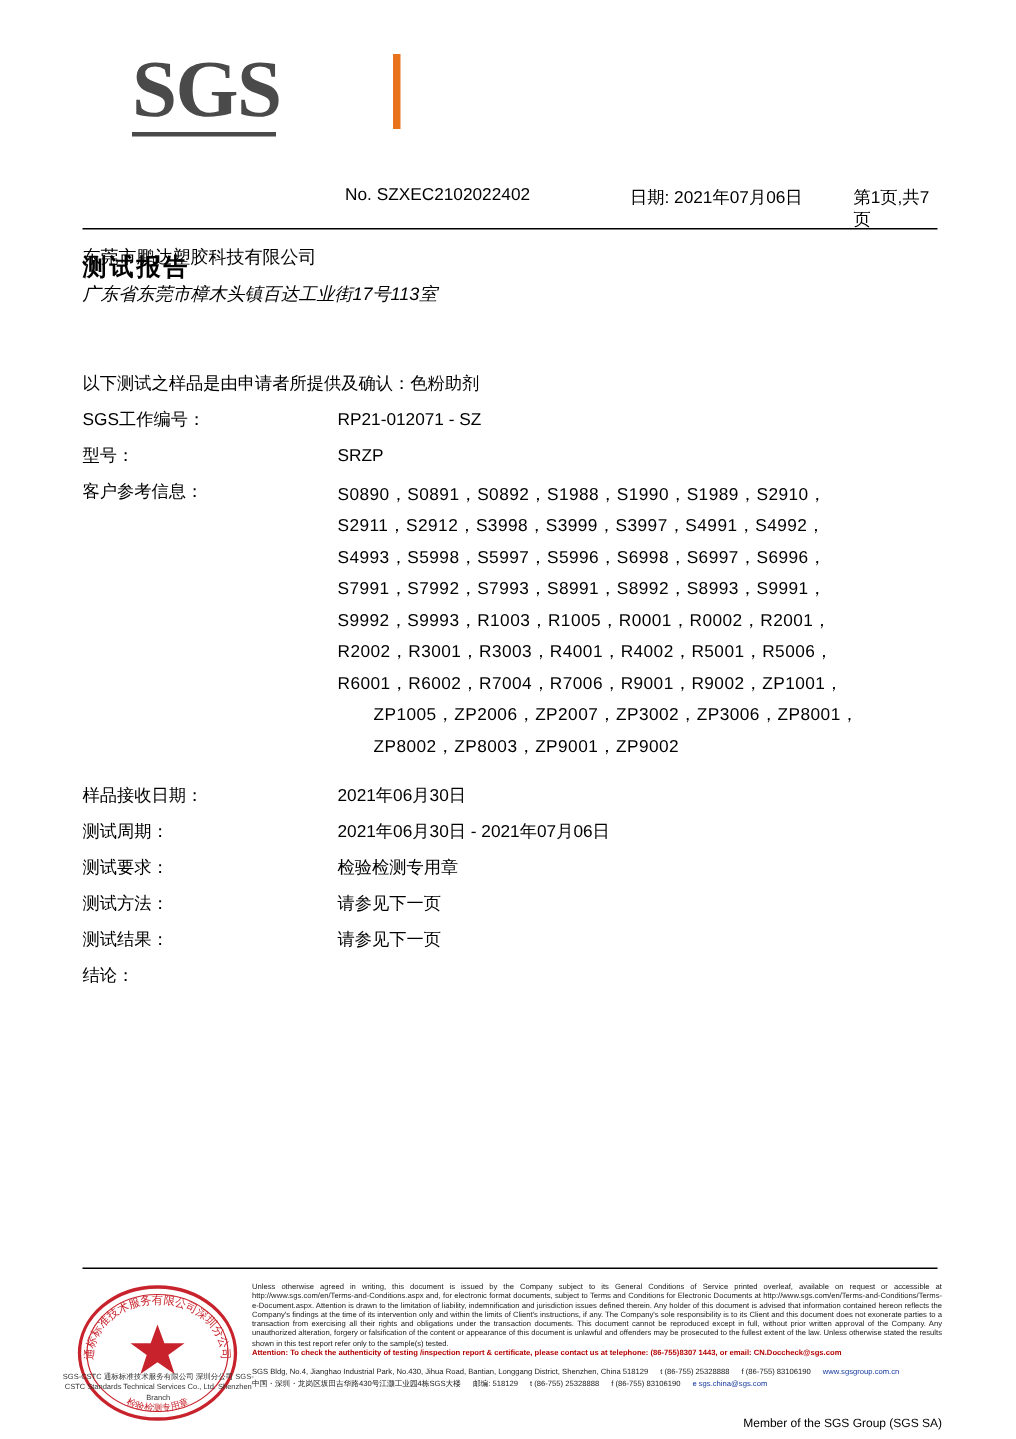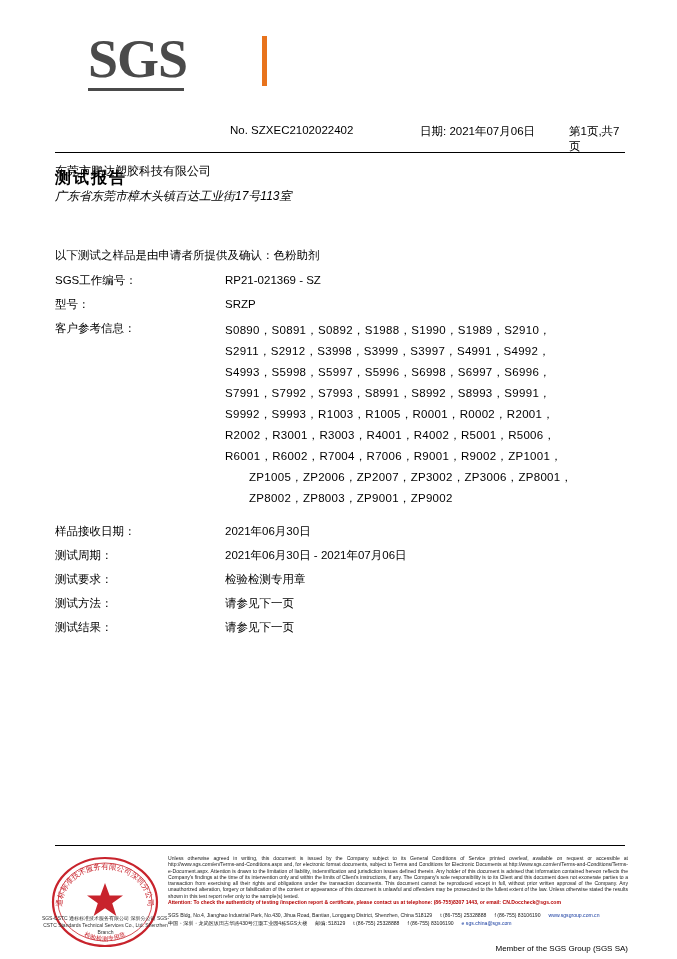--- a/index.html
+++ b/index.html
@@ -237,21 +237,21 @@
 
   <div class="company company-name">东莞市鹏达塑胶科技有限公司</div>
   <div class="company company-addr">广东省东莞市樟木头镇百达工业街17号113室</div>
 
   <div class="intro">以下测试之样品是由申请者所提供及确认：色粉助剂</div>
 
   <div class="fields">
 
     <div class="field-row">
       <div class="field-label">SGS工作编号：</div>
-      <div class="field-value">RP21-021369 - SZ</div>
+      <div class="field-value">RP21-012071 - SZ</div>
     </div>
 
     <div class="field-row">
       <div class="field-label">型号：</div>
       <div class="field-value">SRZP</div>
     </div>
 
     <div class="field-row tight">
       <div class="field-label">客户参考信息：</div>
       <div class="refs-value">
@@ -286,20 +286,21 @@
       <div class="field-label">测试方法：</div>
       <div class="field-value">请参见下一页</div>
     </div>
 
     <div class="field-row">
       <div class="field-label">测试结果：</div>
       <div class="field-value">请参见下一页</div>
     </div>
 
     <div class="field-row">
+      <div class="field-label">结论：</div>
     </div>
 
   </div>
 
   <div class="footer-rule"></div>
 
   <div class="stamp">
     <svg width="110" height="95" viewBox="0 0 110 95">
       <ellipse cx="55" cy="47" rx="52" ry="44" fill="none" stroke="#c8232c" stroke-width="2.2"></ellipse>
       <ellipse cx="55" cy="47" rx="47" ry="39" fill="none" stroke="#c8232c" stroke-width="0.8"></ellipse>

